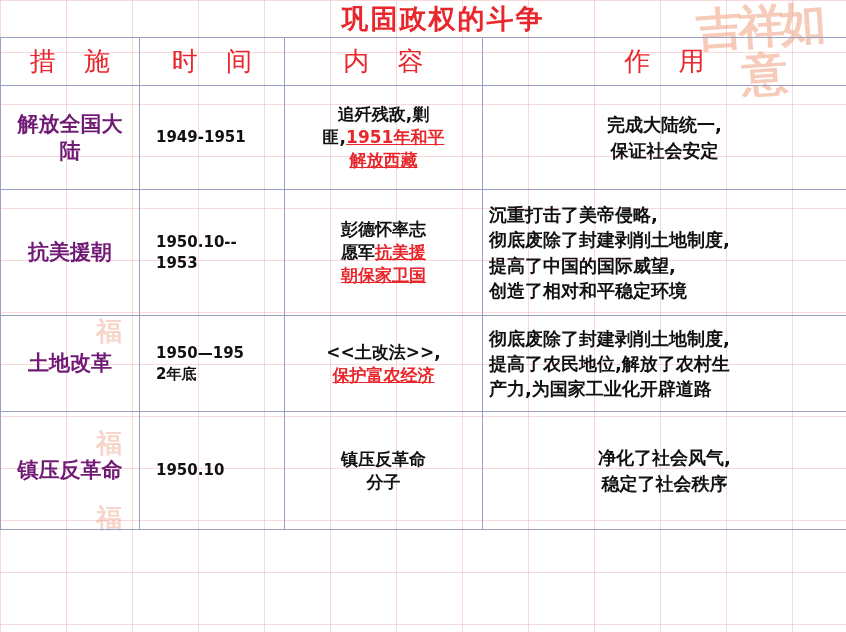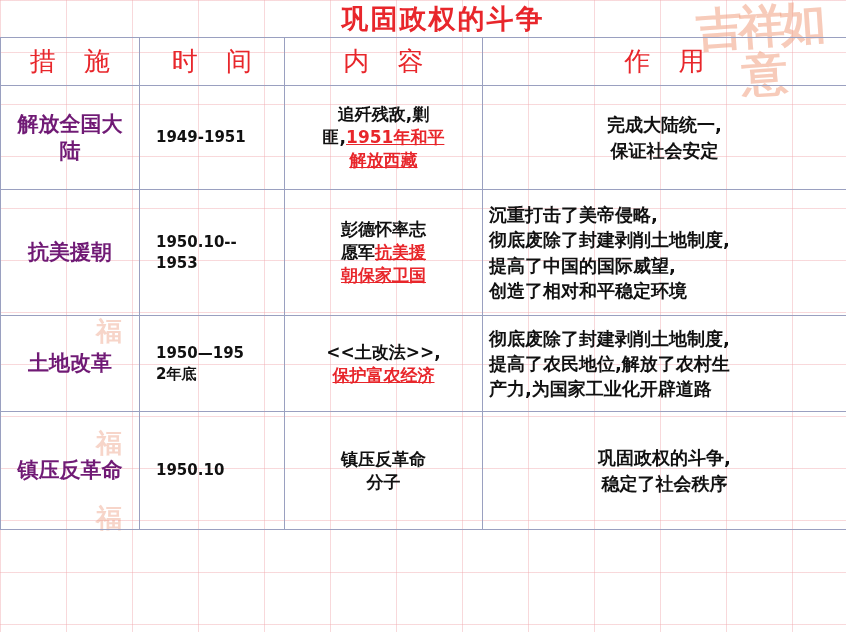--- a/index.html
+++ b/index.html
@@ -219,21 +219,21 @@
       </tr>
 
       <tr style="height:118px;">
         <td class="measure">镇压反革命</td>
         <td class="time">1950.10</td>
         <td class="content">
           <span>镇压反革命</span><br>
           <span>分子</span>
         </td>
         <td class="effect">
-          <div>巩固政权的斗争,</div>
+          <div>净化了社会风气,</div>
           <div>稳定了社会秩序</div>
         </td>
       </tr>
 
 
     </tbody>
   </table>
 </div>
 
 </body></html>

